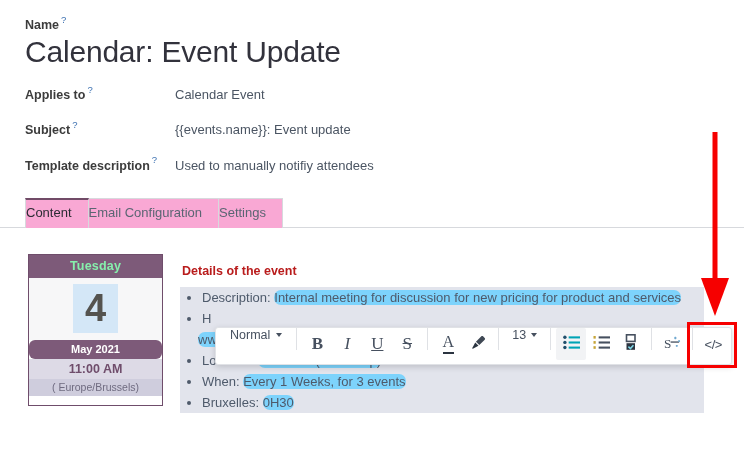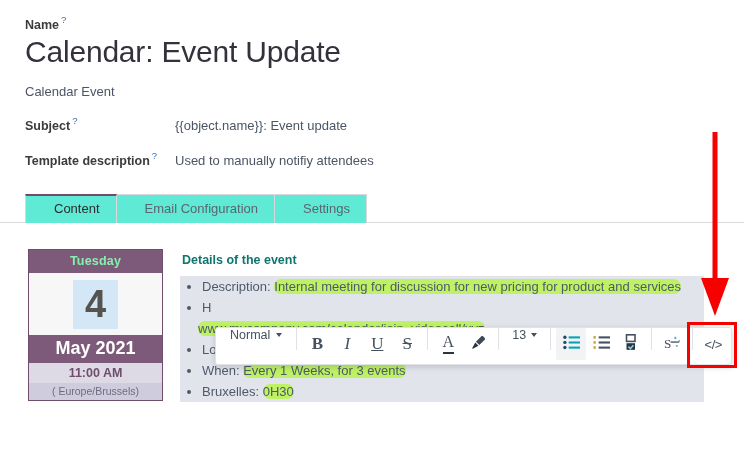--- a/index.html
+++ b/index.html
@@ -35,24 +35,24 @@
   
   .tabs-wrap {
     margin-top: 22px;
     position: relative;
     height: 32px;
     border-bottom: 1px solid #d7d9dd;
   }
   .tabs { display: flex; padding-left: 25px; height: 32px; align-items: flex-end; }
   .tab {
     font-size: 13px; color: #5b6573;
-    padding: 6px 16px 7px 28px;
+    padding: 6px 16px 7px 0;
     border: 1px solid #d7d9dd;
     border-bottom: none;
-    background: #5eead4;
+    background: #f9a8d4;
     margin-right: -1px;
     cursor: pointer;
     position: relative;
     line-height: 1.2;
   }
   .tab.active {
     color: #2b2b33;
     border-top: 2px solid #714b67;
     padding-top: 5px;
     z-index: 3;
@@ -84,51 +84,51 @@
     background: #f7f7f8; height: 62px;
     display: flex; align-items: center; justify-content: center;
   }
   .cal-daynum {
     background: #d4e7f7; color: #54534f;
     font-size: 38px; font-weight: bold; line-height: 1;
     padding: 5px 12px 6px 12px; display: inline-block;
   }
   .cal-month {
     background: #7d5a79; color: #ffffff;
-    font-size: 18px; font-weight: bold; padding: 3px 0 4px 0;
+    font-size: 11px; font-weight: bold; padding: 3px 0 4px 0; border-radius: 6px;
   }
   .cal-time {
     background: #dddae6; color: #6f4d6b;
     font-size: 12.5px; font-weight: bold; padding: 3px 0 3px 0;
   }
   .cal-tz {
     background: #cfcddd; color: #6f6b80;
     font-size: 10.5px; padding: 2px 0 3px 0;
   }
 
   
   .details {
     margin-left: 17px; flex: 1 1 auto; position: relative;
     padding-right: 40px;
   }
   .details-title {
-    font-size: 12.5px; font-weight: bold; color: #0f766e;
-    margin: 4px 0 9px 2px;
+    font-size: 12.5px; font-weight: bold; color: #b91c1c;
+    margin: 10px 0 9px 2px;
   }
   ul.ev-list {
     margin: 0; padding: 0 0 0 22px; list-style: disc;
     background: #e2e4ec;
   }
   ul.ev-list li {
     font-size: 13px; color: #4e5a6b; line-height: 21px;
     padding: 0; margin: 0;
   }
   ul.ev-list li::marker { color: #4e5a6b; }
   .li-inner { display: inline; }
-  .val-sel { background: #bef264; border-radius: 7px; }
+  .val-sel { background: #7dd3fc; border-radius: 7px; }
 
   
   .tb {
     position: absolute;
     left: 215px; top: 327px;
     height: 38px;
     background: #ffffff;
     border: 1px solid #e0e2e6;
     border-radius: 3px;
     box-shadow: 0 2px 6px rgba(0,0,0,0.16);
@@ -180,28 +180,31 @@
 <div id="root">
 
   <div class="form-head">
 
     <div>
       <span class="fld-label">Name</span><span class="help-q">?</span>
       <div class="title-main">Calendar: Event Update</div>
     </div>
 
     <div class="row">
+      <div class="cell-label">
+        <span class="fld-label">Applies to</span><span class="help-q">?</span>
+      </div>
       <div class="cell-value">Calendar Event</div>
     </div>
 
     <div class="row">
       <div class="cell-label">
         <span class="fld-label">Subject</span><span class="help-q">?</span>
       </div>
-      <div class="cell-value">{{object.name}}: Event update</div>
+      <div class="cell-value">{{events.name}}: Event update</div>
     </div>
 
     <div class="row">
       <div class="cell-label">
         <span class="fld-label">Template description</span><span class="help-q">?</span>
       </div>
       <div class="cell-value">Used to manually notifiy attendees</div>
     </div>
 
   </div>

